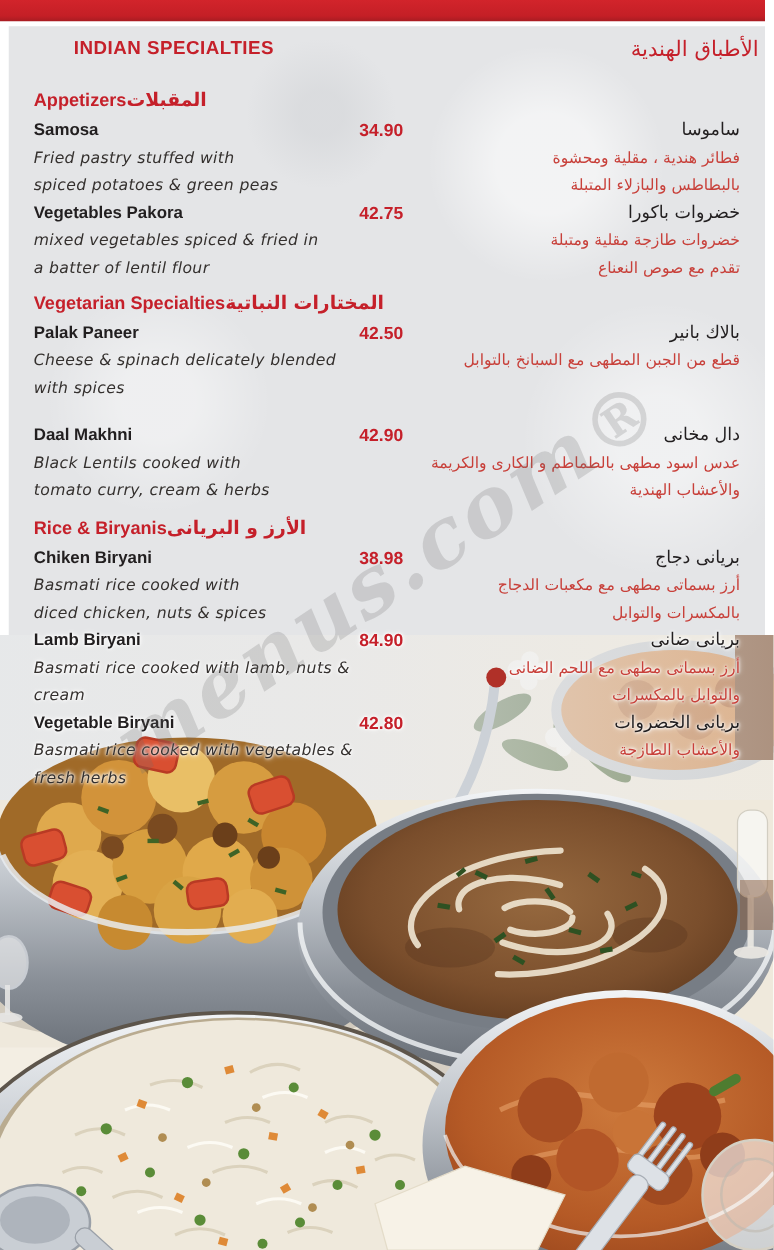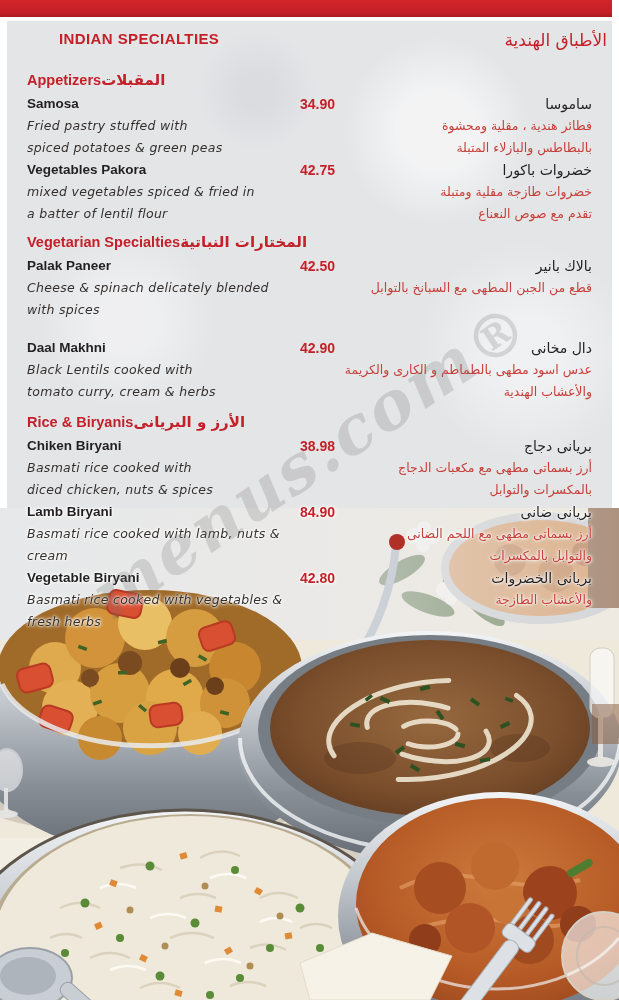--- a/index.html
+++ b/index.html
@@ -21,21 +21,21 @@
             font-family:"DejaVu Sans",sans-serif;}
   .section{position:absolute;left:27px;right:27px;}
   .sec-head{display:flex;align-items:baseline;height:22px;}
   .sec-en{color:#c5202a;font-size:14.5px;font-weight:bold;}
   .sec-ar{color:#c5202a;font-size:15px;font-weight:bold;direction:rtl;
           font-family:"DejaVu Sans",sans-serif;}
   .item{margin:0;}
   .item.gap{margin-top:16px;}
   .name-row{display:grid;grid-template-columns:248px 60px 1fr;height:22px;line-height:22px;}
   .iname{font-size:13.5px;font-weight:bold;color:#221f20;white-space:nowrap;}
-  .price{text-align:right;color:#c5202a;font-weight:bold;font-size:14px;}
+  .price{text-align:center;color:#c5202a;font-weight:bold;font-size:14px;}
   .aname{direction:rtl;font-size:14px;color:#221f20;white-space:nowrap;
          font-family:"DejaVu Sans",sans-serif;}
   .desc-row{display:grid;grid-template-columns:300px 1fr;}
   .den{font-style:italic;font-size:12.5px;color:#34302e;line-height:22px;letter-spacing:.3px;
        white-space:nowrap;font-family:"DejaVu Sans",sans-serif;}
   .dar{text-align:right;direction:rtl;font-size:12.5px;color:#c8403a;line-height:22px;
        white-space:nowrap;font-family:"DejaVu Sans",sans-serif;}
   .over-photo .iname,.over-photo .aname,.over-photo .price,
   .over-photo .den,.over-photo .dar{text-shadow:0 0 5px #fff,0 0 3px #fff,0 0 2px #fff;}
   .photo{position:absolute;left:0;top:508px;width:619px;height:492px;z-index:1;}

